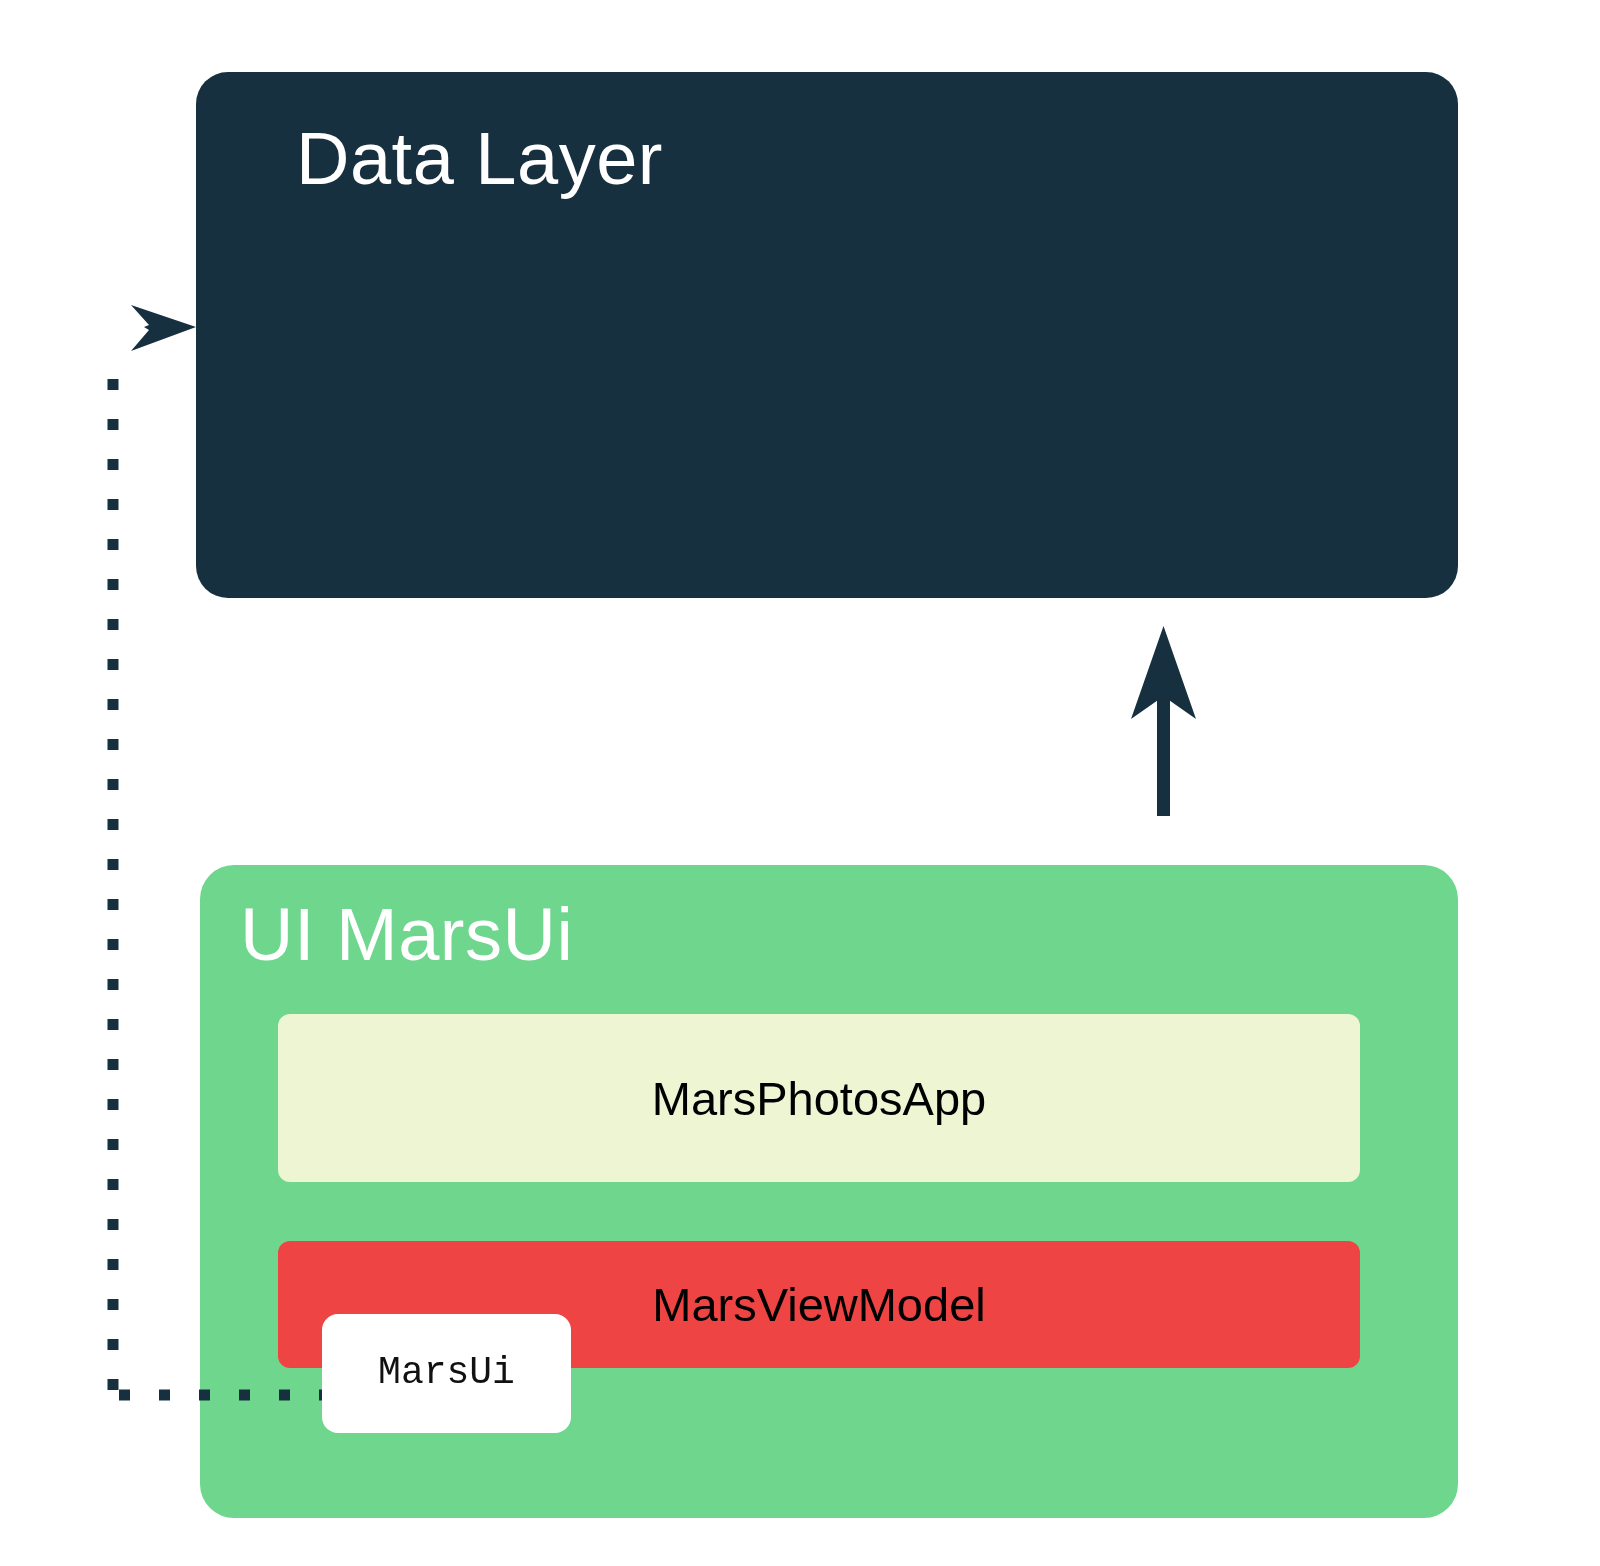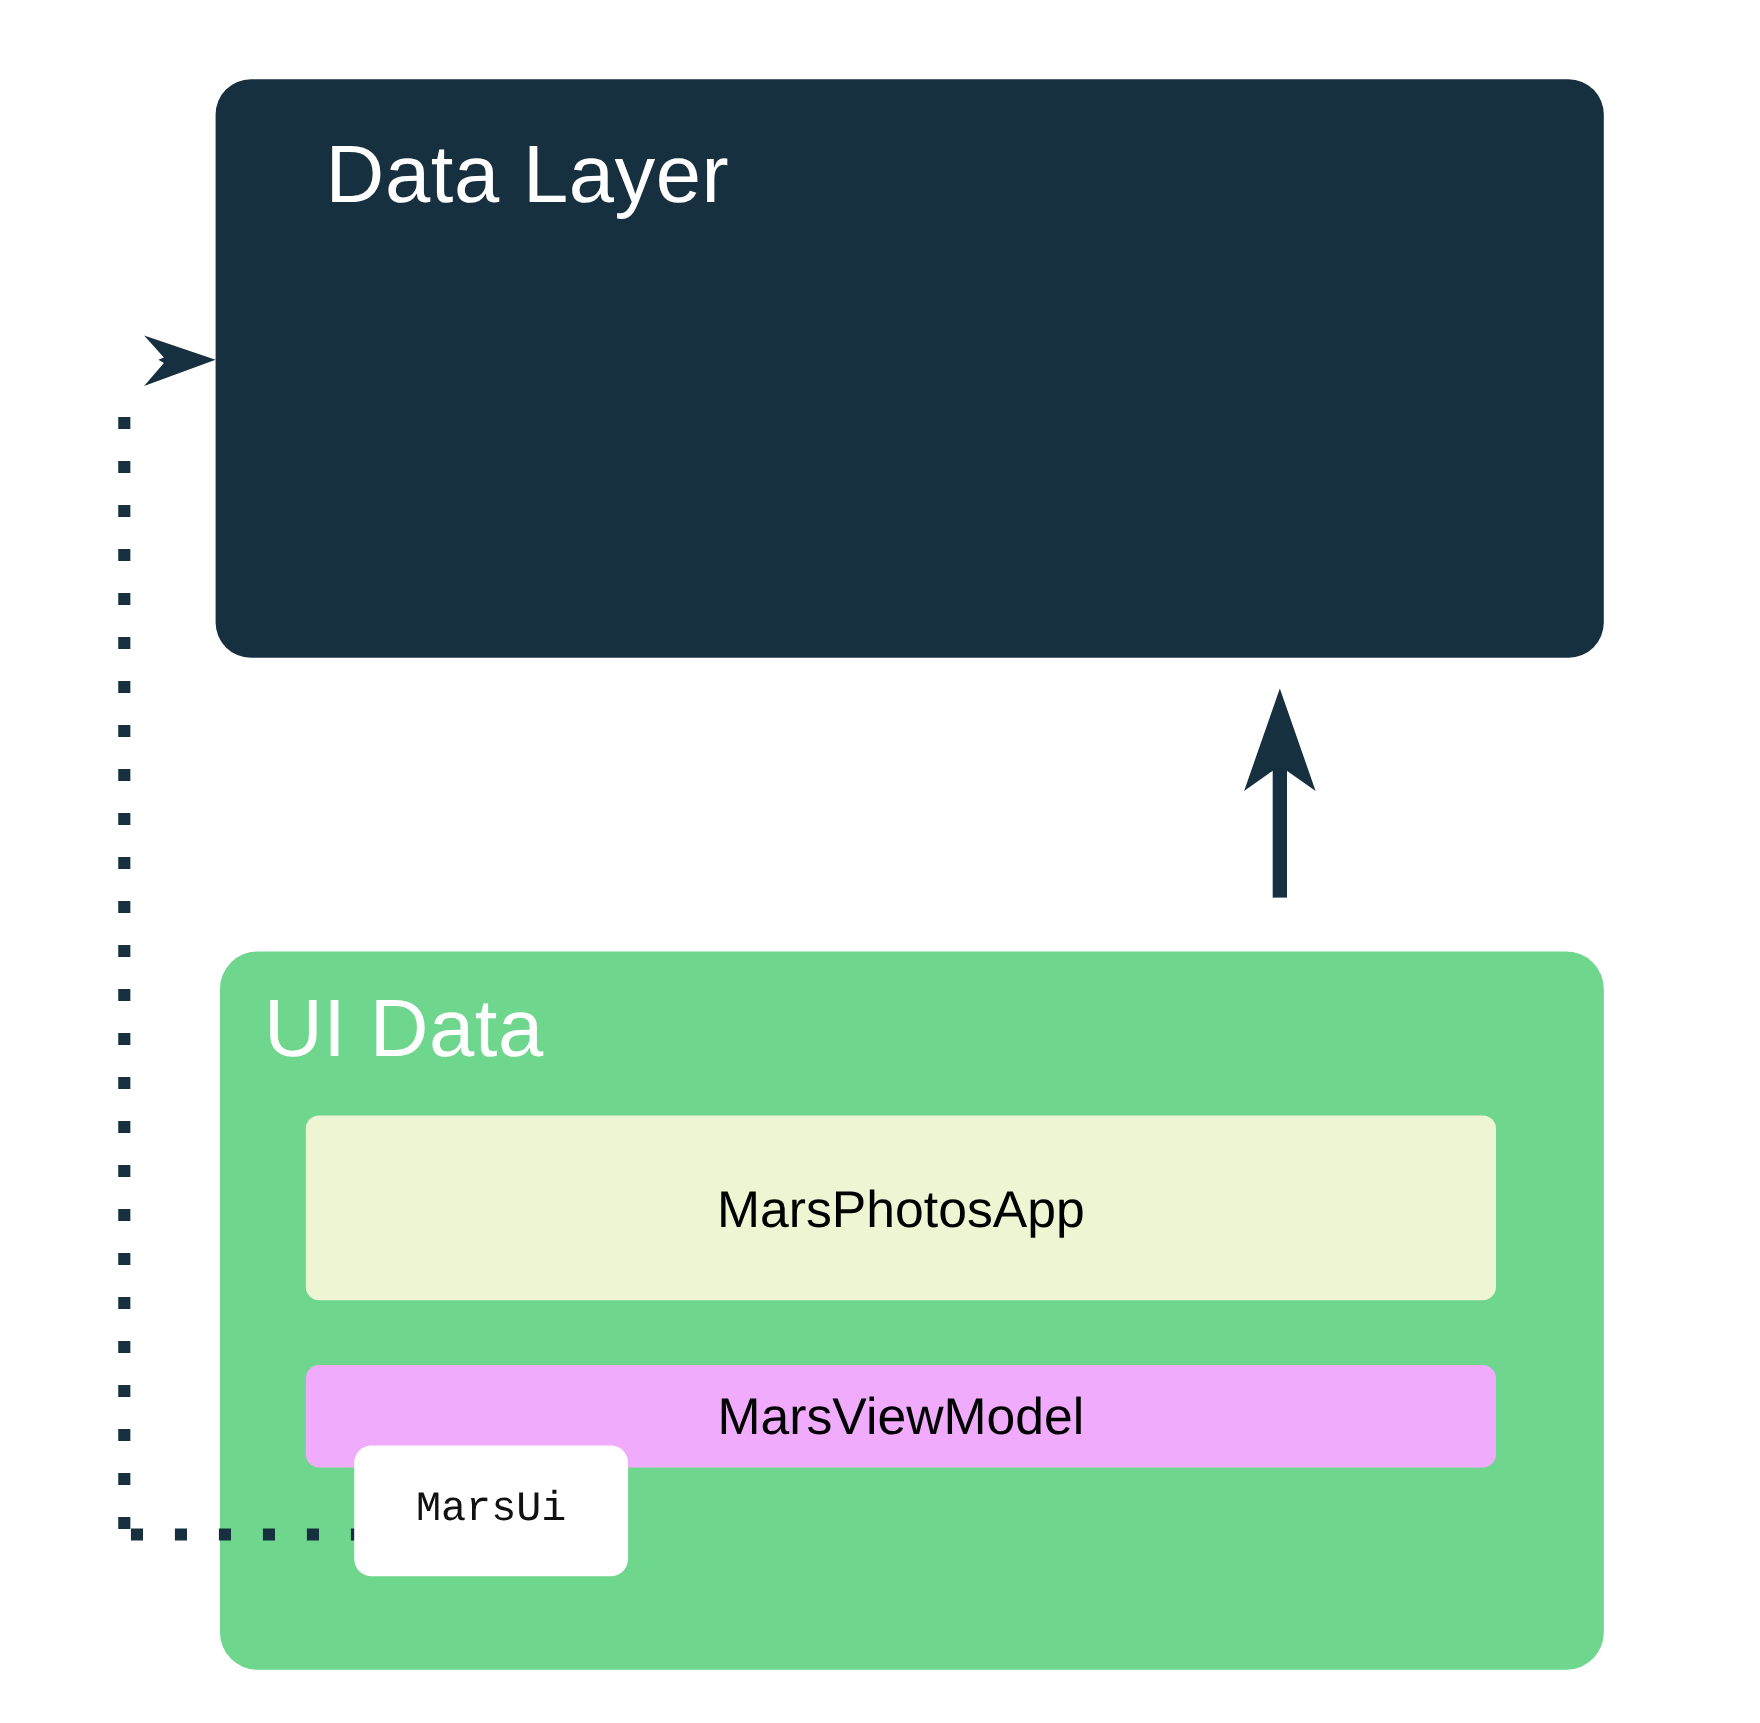--- a/index.html
+++ b/index.html
@@ -84,22 +84,22 @@
     left: 278px;
     top: 1014px;
     width: 1082px;
     height: 168px;
     background: #eef5d3;
   }
   #mars-view-model-box {
     left: 278px;
     top: 1241px;
     width: 1082px;
-    height: 93px;
-    background: #f0abfc;
+    height: 127px;
+    background: #ef4444;
     text-align: right;
   }
 
   
   #mars-ui-state-callout {
     position: absolute;
     left: 322px;
     top: 1314px;
     width: 249px;
     height: 119px;
@@ -137,21 +137,21 @@
 
 <div id="canvas">
 
   <div class="layer-box" id="data-layer-box"></div>
 
   <div class="layer-title" id="data-layer-title">Data Layer</div>
 
 
   <div class="layer-box" id="ui-layer-box"></div>
 
-  <div class="layer-title" id="ui-layer-title">UI Data</div>
+  <div class="layer-title" id="ui-layer-title">UI MarsUi</div>
 
   <div class="component-box" id="mars-photos-app-box">MarsPhotosApp</div>
 
   <div class="component-box" id="mars-view-model-box">MarsViewModel</div>
 
   <div id="mars-ui-state-callout">
     <span class="cl">MarsUi</span>
   </div>
 
   <svg id="connectors" viewBox="0 0 1600 1566">

